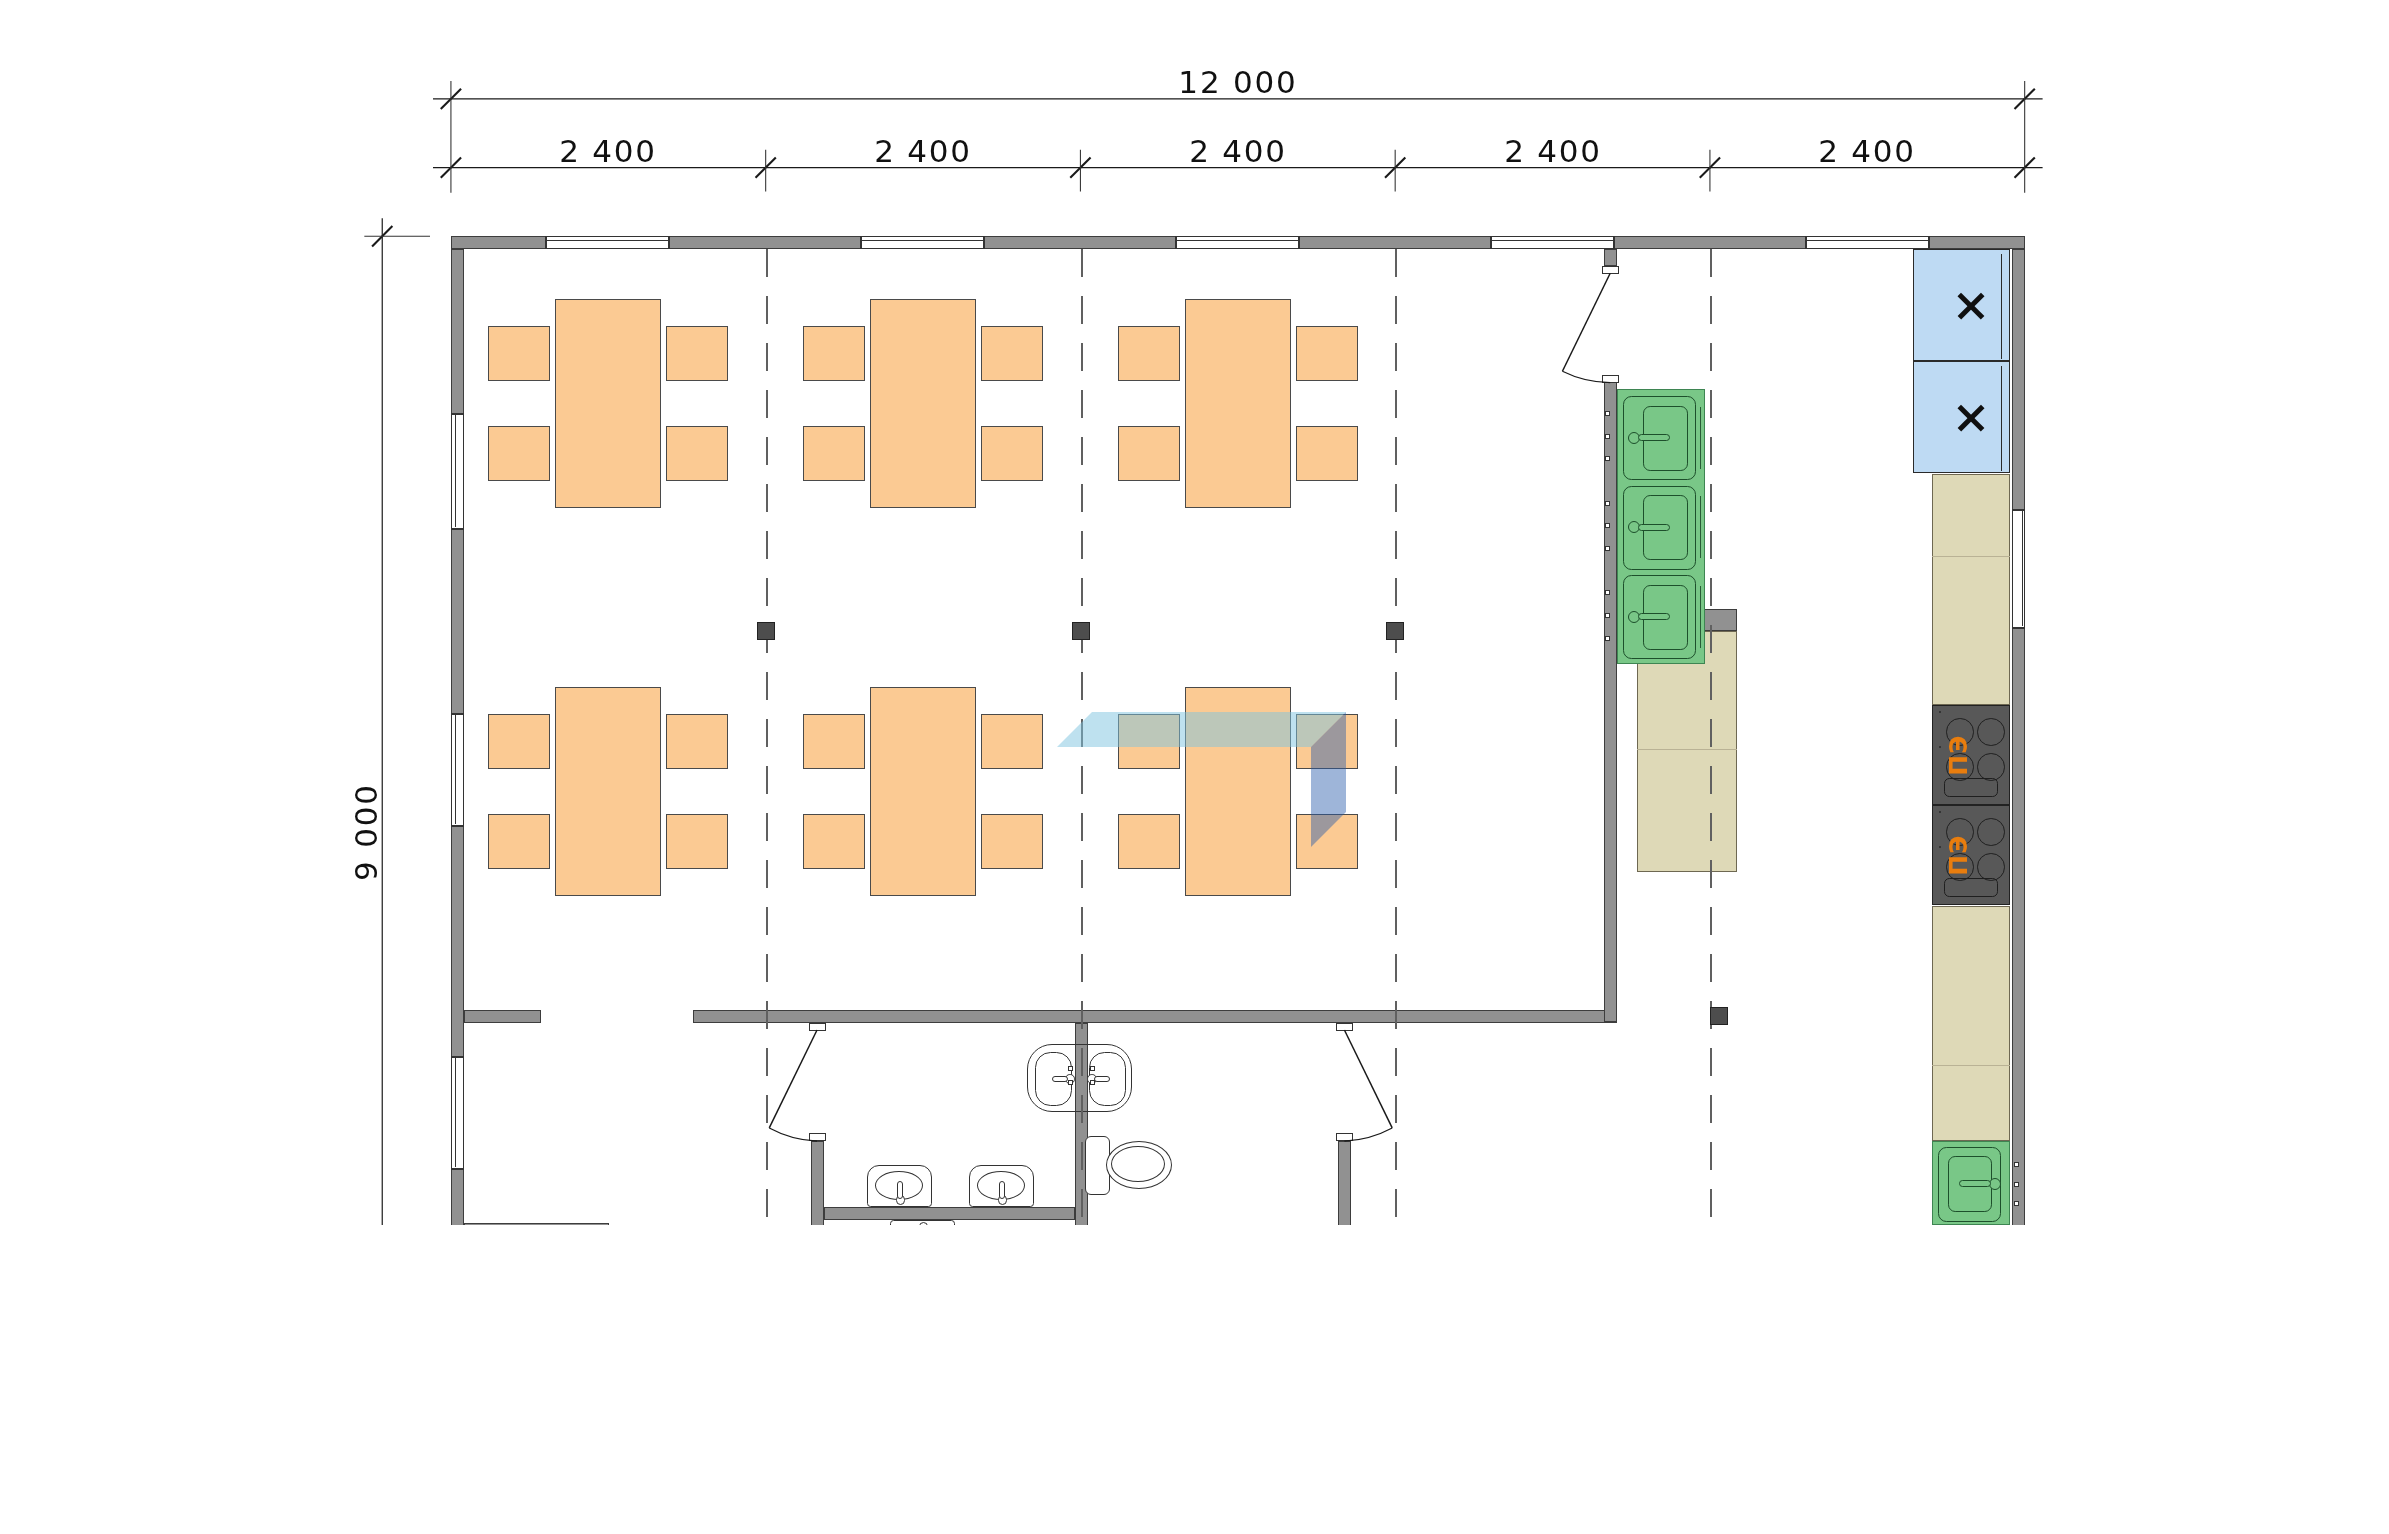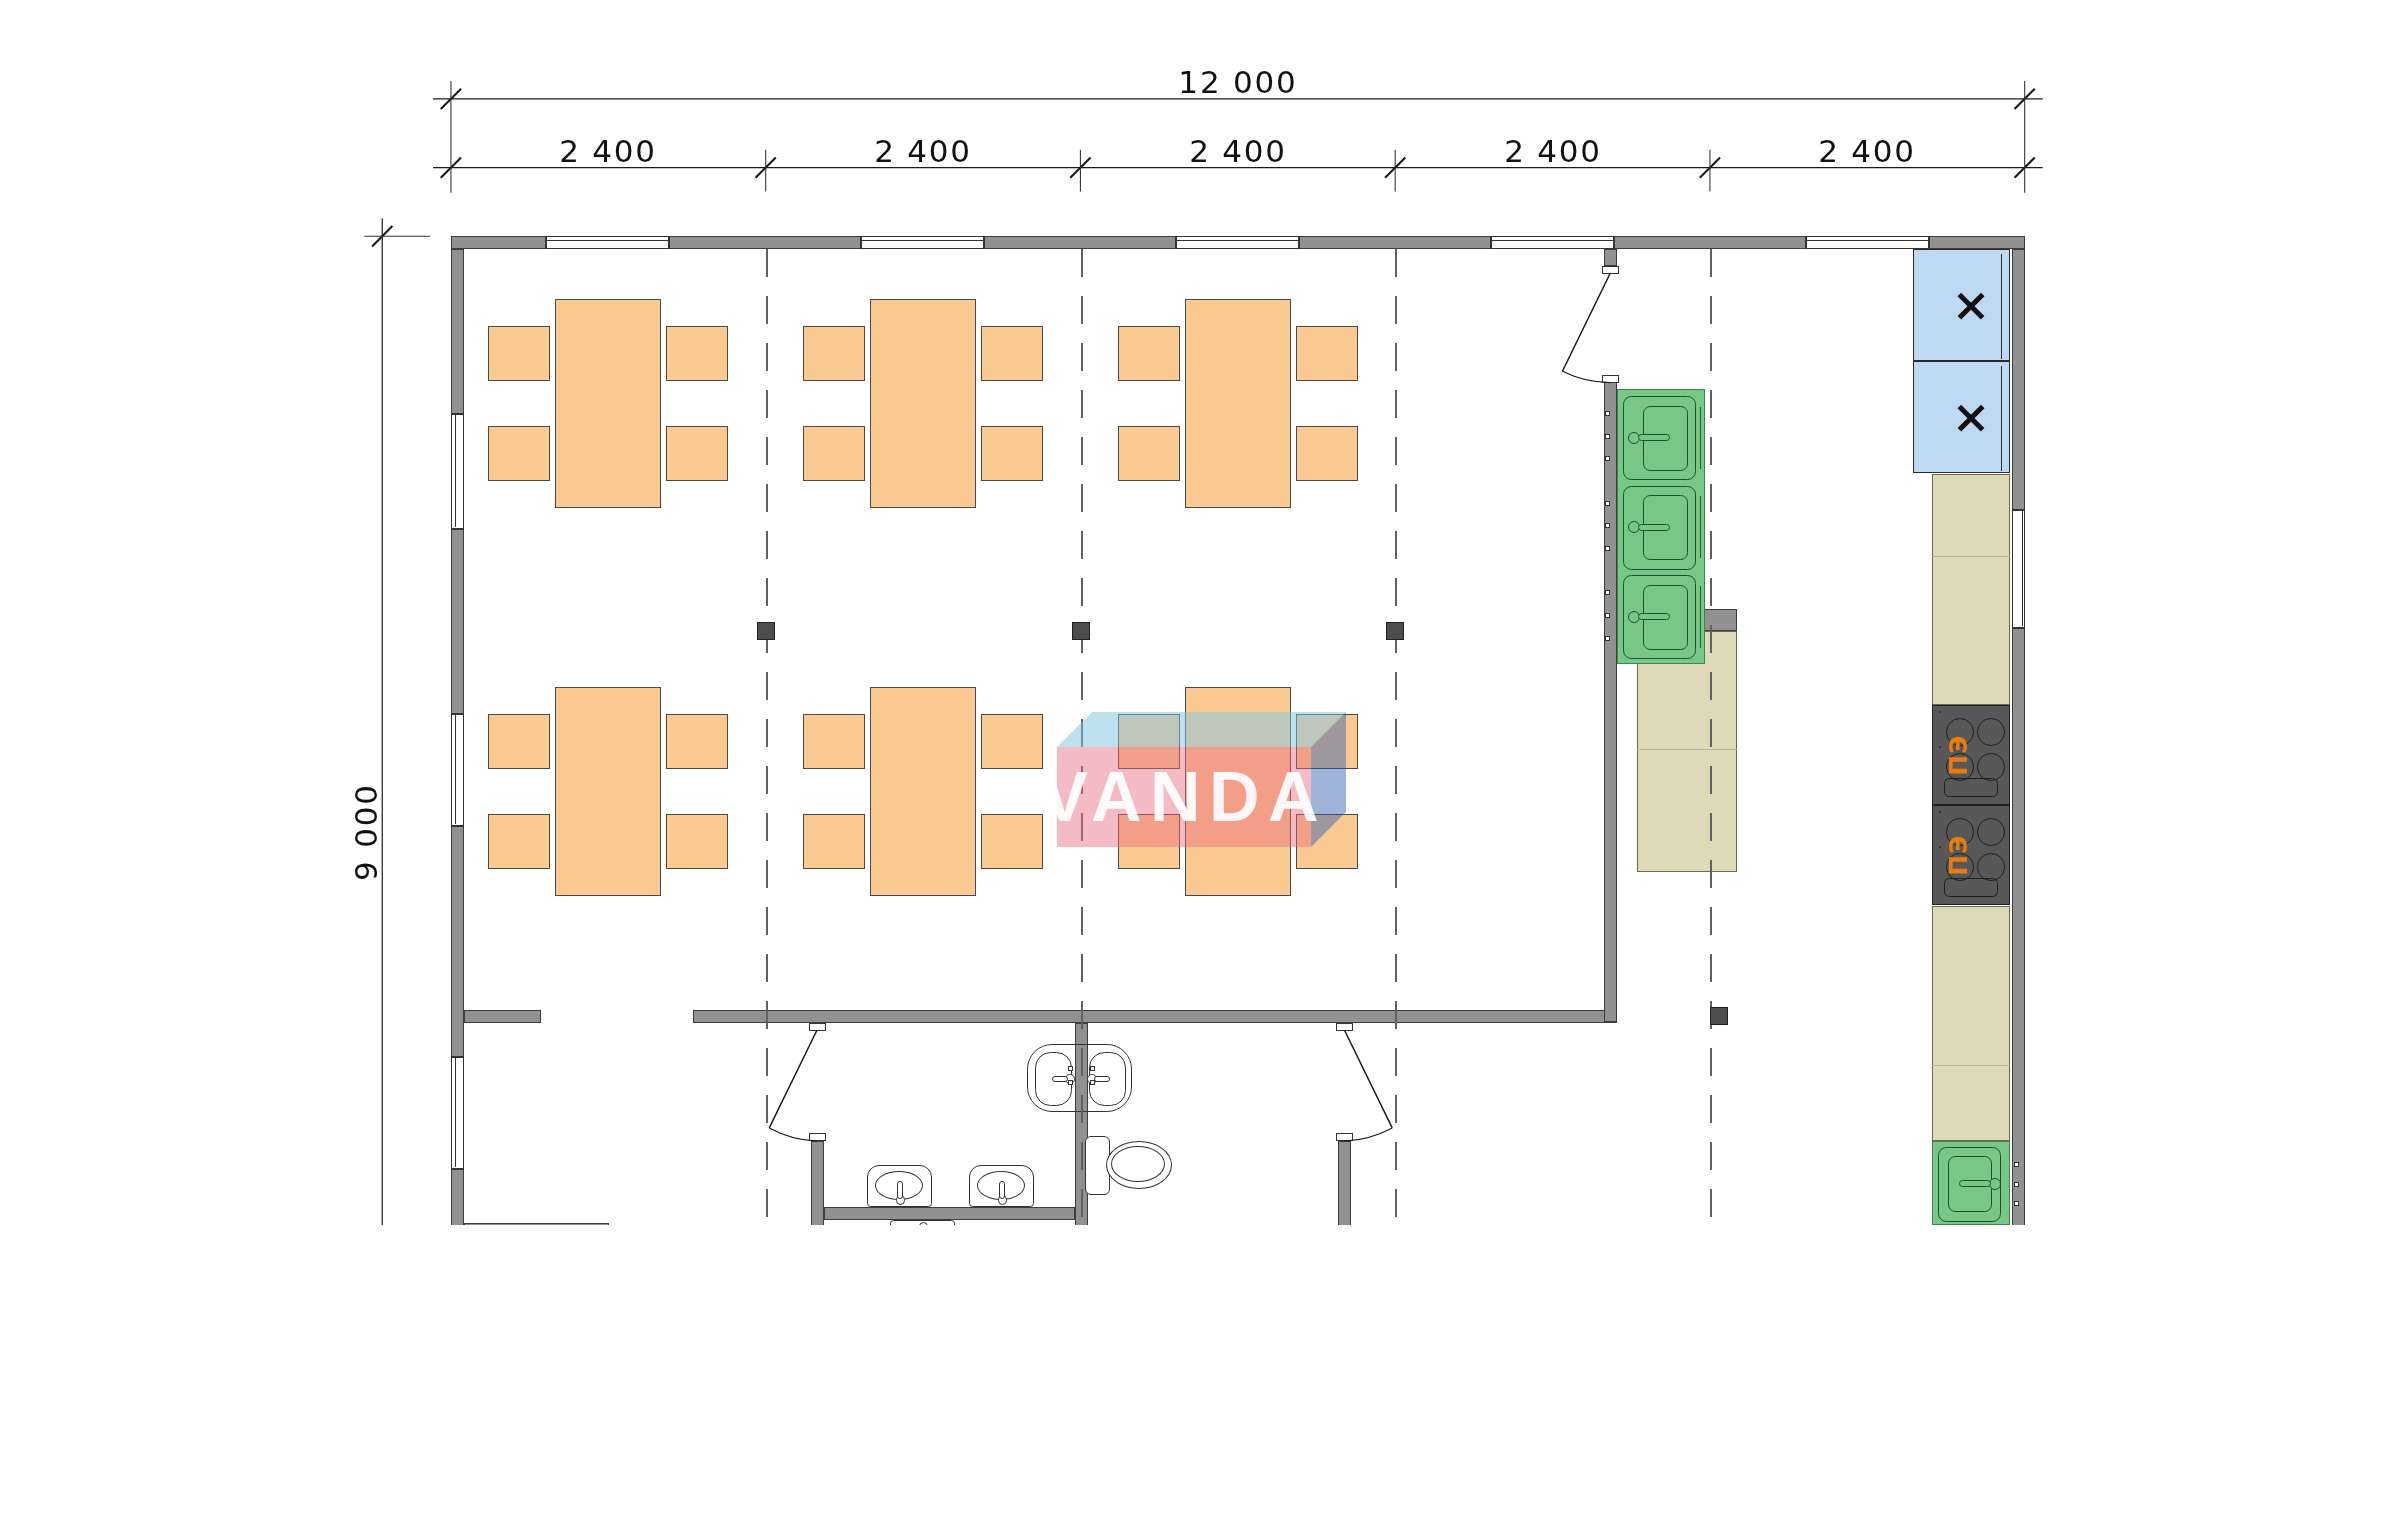--- a/index.html
+++ b/index.html
@@ -362,18 +362,15 @@
       <div class="txt dimtxt" style="left: 1238px; top: 151px;">2 400</div>
       <div class="txt dimtxt" style="left: 1553px; top: 151px;">2 400</div>
       <div class="txt dimtxt" style="left: 1867px; top: 151px;">2 400</div>
       <div class="txt dimtxt dimtxt-v" style="left: 366px; top: 832px;">9 000</div>
       <div class="txt stovetxt" style="left: 1958px; top: 755px;">ПЭ</div>
       <div class="txt stovetxt" style="left: 1958px; top: 855px;">ПЭ</div>
     </div>
   <div id="logo" style="left: 1057px; top: 712px; width: 289px; height: 135px;">
     <div class="face top" style="left: 0px; top: 0px; width: 289px; height: 35px; background: rgba(126, 195, 224, 0.5); clip-path: polygon(0px 35px, 35px 0px, 289px 0px, 254px 35px);"></div>
     <div class="face right" style="left: 254px; top: 0px; width: 35px; height: 135px; background: rgba(40, 90, 170, 0.45); clip-path: polygon(0px 35px, 35px 0px, 35px 100px, 0px 135px);"></div>
-    <div class="face front" style="left: 0px; top: 35px; width: 254px; height: 100px; background: rgba(230, 104, 126, 0.45);">
-      <span>VANDA</span>
-    </div>
   </div>
 </div>
 
 
 </body></html>

